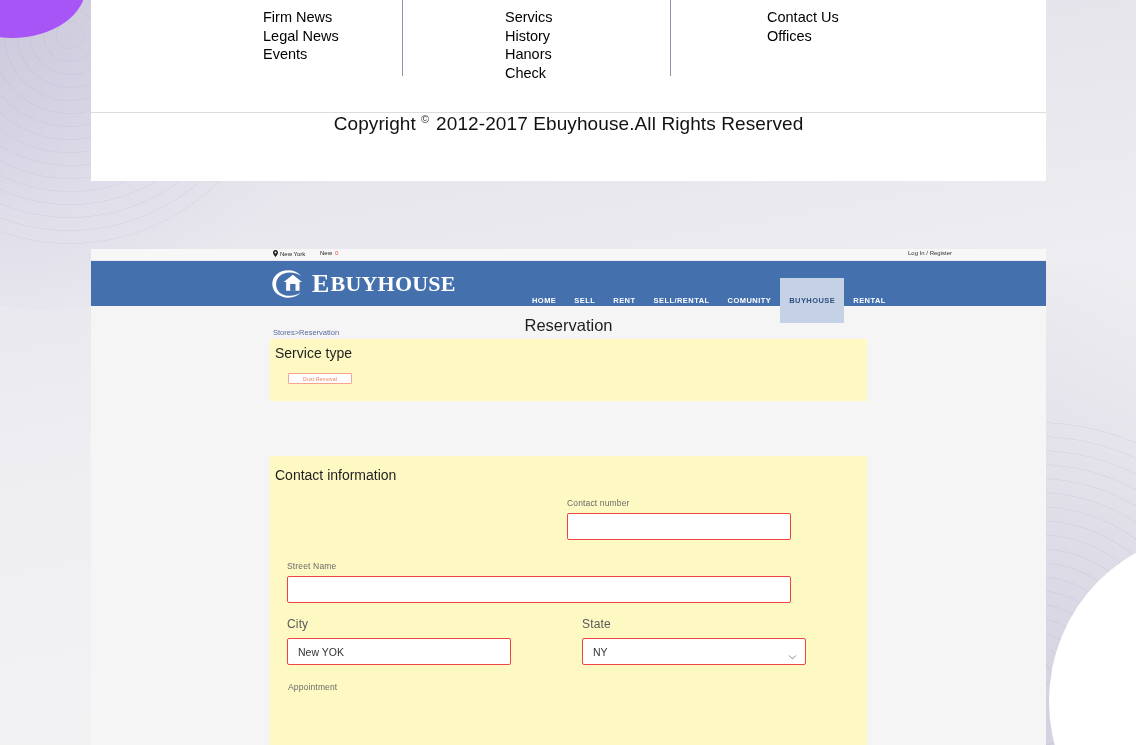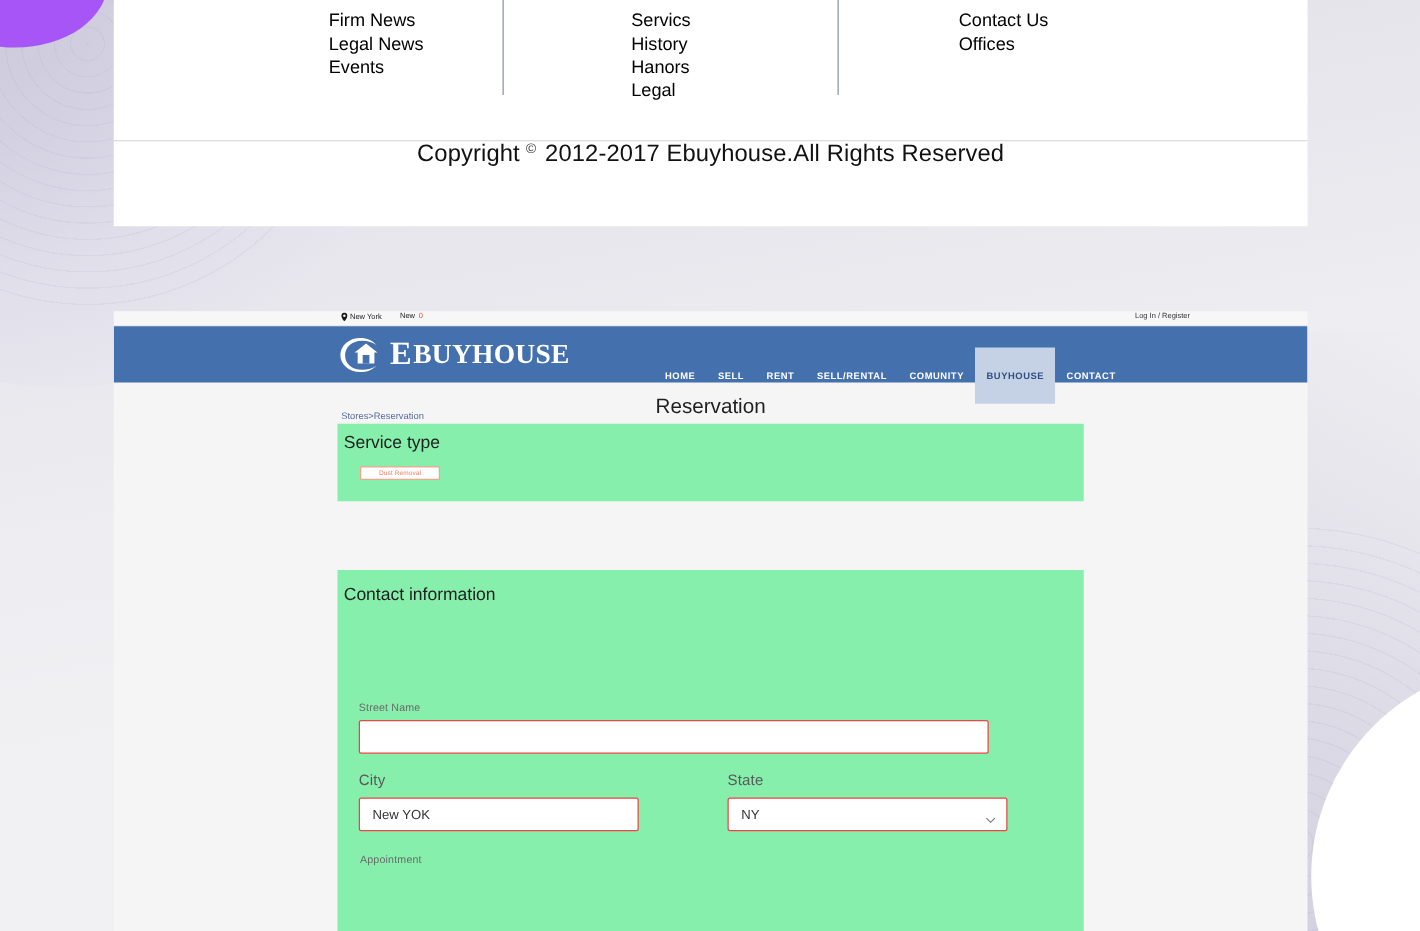--- a/index.html
+++ b/index.html
@@ -147,21 +147,21 @@
   .res-title {
     position: absolute; left: 0; right: 0; top: 10px; text-align: center;
     font-size: 16.5px; color: #1f1f1f;
   }
   .breadcrumb {
     position: absolute; left: 182px; top: 22px;
     font-size: 7.5px; color: #5a6b9a;
   }
 
   .card {
-    position: absolute; left: 179px; width: 597px; background: #86efac;
+    position: absolute; left: 179px; width: 597px; background: #fef9c3;
   }
   .card-service { top: 33px; height: 62px; }
   .card-form { top: 150px; height: 346px; }
 
   .section-title {
     font-size: 14px; color: #1f1f1f;
   }
   .svc-title { position: absolute; left: 5px; top: 6px; }
   .chip {
     position: absolute; left: 18px; top: 34px;
@@ -223,21 +223,21 @@
       <div class="fcol fcol-0">
         <a href="#">Firm News</a>
         <a href="#">Legal News</a>
         <a href="#">Events</a>
       </div>
 
       <div class="fcol fcol-1">
         <a href="#">Servics</a>
         <a href="#">History</a>
         <a href="#">Hanors</a>
-        <a href="#">Legal</a>
+        <a href="#">Check</a>
       </div>
 
       <div class="fcol fcol-2">
         <a href="#">Contact Us</a>
         <a href="#">Offices</a>
       </div>
     </div>
 
     <div class="copyright">
       <span>Copyright</span>
@@ -280,38 +280,42 @@
         </span>
       </div>
 
       <div class="navmenu">
         <a class="navitem" href="#">HOME</a>
         <a class="navitem" href="#">SELL</a>
         <a class="navitem" href="#">RENT</a>
         <a class="navitem" href="#">SELL/RENTAL</a>
         <a class="navitem" href="#">COMUNITY</a>
         <a class="navitem active" href="#">BUYHOUSE</a>
-        <a class="navitem" href="#">CONTACT</a>
+        <a class="navitem" href="#">RENTAL</a>
       </div>
     </div>
 
     <div class="content">
 
       <div class="res-title">Reservation</div>
       <div class="breadcrumb">Stores&gt;Reservation</div>
 
       <div class="card card-service">
         <div class="section-title svc-title">Service type</div>
         <div class="chip">Dust Removal</div>
       </div>
 
       <div class="card card-form">
         <div class="section-title form-title">Contact information</div>
 
 
+        <div class="field f-phone">
+          <label>Contact number</label>
+          <input class="ctl" type="text" value="" style="">
+        </div>
 
         <div class="field f-street">
           <label>Street Name</label>
           <input class="ctl" type="text" value="" style="">
         </div>
 
         <div class="field f-city">
           <label class="lbl-lg">City</label>
           <input class="ctl" type="text" value="New YOK" style="">
         </div>

